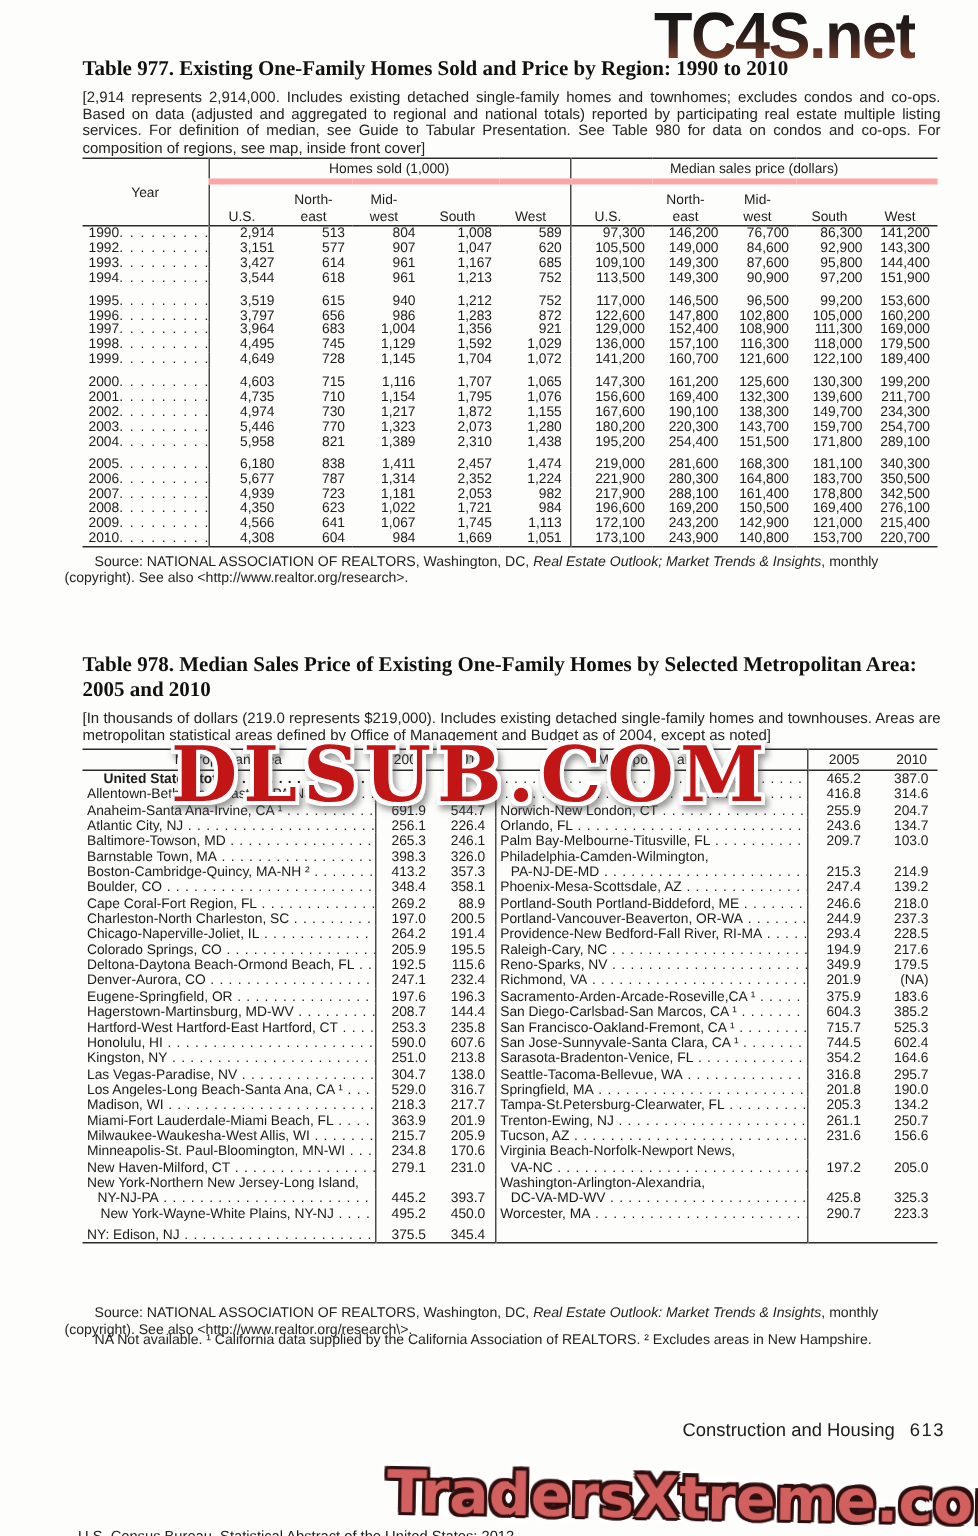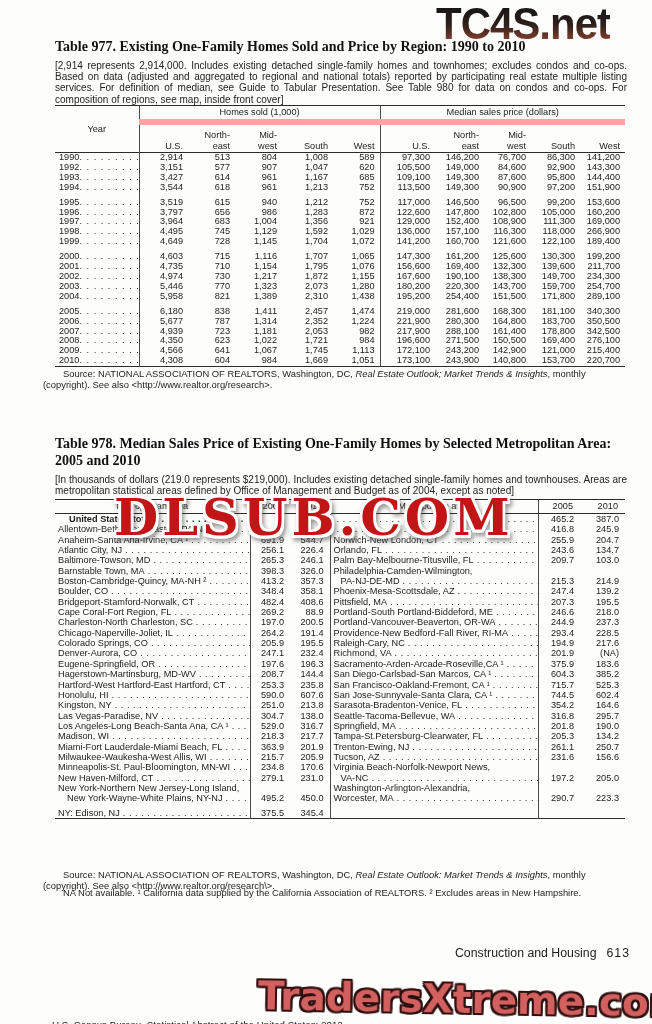--- a/index.html
+++ b/index.html
@@ -35,23 +35,23 @@
   table { border-collapse:collapse; table-layout:fixed; position:absolute; left:55px; width:570px;
           font-size:9.2px; color:#1b1b1b; }
   #t977 { top:105px; }
   #t978 { top:499px; }
   table { border-top:1.6px solid #2a2a2a; border-bottom:1.6px solid #2a2a2a; }
   th, td { padding:0; font-weight:normal; }
   .vr { border-left:1px solid #4a4a4a; }
 
   
   #t977 thead tr.top th { height:13px; line-height:13px; }
-  #t977 th.grp { text-align:center; border-bottom:6px solid #fca5a5; }
+  #t977 th.grp { text-align:center; border-bottom:4px solid #fca5a5; }
   #t977 th.yh  { text-align:center; vertical-align:middle; }
-  #t977 tr.sub th { height:26px; vertical-align:bottom; text-align:right;
+  #t977 tr.sub th { height:26px; vertical-align:bottom; text-align:center;
                     padding-right:5px; padding-bottom:1px; white-space:pre-line; line-height:10.5px; }
   #t977 thead { border-bottom:1.4px solid #2a2a2a; }
   #t977 tbody td { height:9.9px; line-height:9.9px; white-space:nowrap; }
   #t977 td.num { text-align:right; padding-right:5px; }
   #t977 td.ycell { overflow:hidden; padding-left:4px; }
   #t977 td.ycell::after { content:". . . . . . . . . . . . . . . . . . . ."; letter-spacing:1px; }
   #t977 tr.gstart td { padding-top:5px; }
 
   
   #t978 thead th { height:13px; line-height:13px; border-bottom:1.1px solid #2a2a2a; }
@@ -243,21 +243,21 @@
           <td class="ycell">1998</td>
           <td class="num vr">4,495</td>
           <td class="num">745</td>
           <td class="num">1,129</td>
           <td class="num">1,592</td>
           <td class="num">1,029</td>
           <td class="num vr">136,000</td>
           <td class="num">157,100</td>
           <td class="num">116,300</td>
           <td class="num">118,000</td>
-          <td class="num">266,900</td>
+          <td class="num">179,500</td>
         </tr>
         <tr>
           <td class="ycell">1999</td>
           <td class="num vr">4,649</td>
           <td class="num">728</td>
           <td class="num">1,145</td>
           <td class="num">1,704</td>
           <td class="num">1,072</td>
           <td class="num vr">141,200</td>
           <td class="num">160,700</td>
@@ -370,21 +370,21 @@
           <td class="num">342,500</td>
         </tr>
         <tr>
           <td class="ycell">2008</td>
           <td class="num vr">4,350</td>
           <td class="num">623</td>
           <td class="num">1,022</td>
           <td class="num">1,721</td>
           <td class="num">984</td>
           <td class="num vr">196,600</td>
-          <td class="num">271,500</td>
+          <td class="num">169,200</td>
           <td class="num">150,500</td>
           <td class="num">169,400</td>
           <td class="num">276,100</td>
         </tr>
         <tr>
           <td class="ycell">2009</td>
           <td class="num vr">4,566</td>
           <td class="num">641</td>
           <td class="num">1,067</td>
           <td class="num">1,745</td>
@@ -443,21 +443,21 @@
           <td class="nm  vr"></td>
           <td class="num vr">465.2</td>
           <td class="num">387.0</td>
         </tr>
         <tr>
           <td class="nm">Allentown-Bethlehem-Easton, PA-NJ</td>
           <td class="num vr"></td>
           <td class="num"></td>
           <td class="nm  vr"></td>
           <td class="num vr">416.8</td>
-          <td class="num">245.9</td>
+          <td class="num">314.6</td>
         </tr>
         <tr>
           <td class="nm">Anaheim-Santa Ana-Irvine, CA ¹</td>
           <td class="num vr">691.9</td>
           <td class="num">544.7</td>
           <td class="nm  vr">Norwich-New London, CT</td>
           <td class="num vr">255.9</td>
           <td class="num">204.7</td>
         </tr>
         <tr>
@@ -494,28 +494,20 @@
         </tr>
         <tr>
           <td class="nm">Boulder, CO</td>
           <td class="num vr">348.4</td>
           <td class="num">358.1</td>
           <td class="nm  vr">Phoenix-Mesa-Scottsdale, AZ</td>
           <td class="num vr">247.4</td>
           <td class="num">139.2</td>
         </tr>
         <tr>
-          <td class="nm">Bridgeport-Stamford-Norwalk, CT</td>
-          <td class="num vr">482.4</td>
-          <td class="num">408.6</td>
-          <td class="nm  vr">Pittsfield, MA</td>
-          <td class="num vr">207.3</td>
-          <td class="num">195.5</td>
-        </tr>
-        <tr>
           <td class="nm">Cape Coral-Fort Region, FL</td>
           <td class="num vr">269.2</td>
           <td class="num">88.9</td>
           <td class="nm  vr">Portland-South Portland-Biddeford, ME</td>
           <td class="num vr">246.6</td>
           <td class="num">218.0</td>
         </tr>
         <tr>
           <td class="nm">Charleston-North Charleston, SC</td>
           <td class="num vr">197.0</td>
@@ -534,20 +526,28 @@
         </tr>
         <tr>
           <td class="nm">Colorado Springs, CO</td>
           <td class="num vr">205.9</td>
           <td class="num">195.5</td>
           <td class="nm  vr">Raleigh-Cary, NC</td>
           <td class="num vr">194.9</td>
           <td class="num">217.6</td>
         </tr>
         <tr>
+          <td class="nm">Deltona-Daytona Beach-Ormond Beach, FL</td>
+          <td class="num vr">192.5</td>
+          <td class="num">115.6</td>
+          <td class="nm  vr">Reno-Sparks, NV</td>
+          <td class="num vr">349.9</td>
+          <td class="num">179.5</td>
+        </tr>
+        <tr>
           <td class="nm">Denver-Aurora, CO</td>
           <td class="num vr">247.1</td>
           <td class="num">232.4</td>
           <td class="nm  vr">Richmond, VA</td>
           <td class="num vr">201.9</td>
           <td class="num">(NA)</td>
         </tr>
         <tr>
           <td class="nm">Eugene-Springfield, OR</td>
           <td class="num vr">197.6</td>
@@ -644,20 +644,28 @@
           <td class="num vr">197.2</td>
           <td class="num">205.0</td>
         </tr>
         <tr>
           <td class="nm nold">New York-Northern New Jersey-Long Island,</td>
           <td class="num vr"></td>
           <td class="num"></td>
           <td class="nm nold vr">Washington-Arlington-Alexandria,</td>
           <td class="num vr"></td>
           <td class="num"></td>
+        </tr>
+        <tr>
+          <td class="nm i1">NY-NJ-PA</td>
+          <td class="num vr">445.2</td>
+          <td class="num">393.7</td>
+          <td class="nm i1 vr">DC-VA-MD-WV</td>
+          <td class="num vr">425.8</td>
+          <td class="num">325.3</td>
         </tr>
         <tr>
           <td class="nm i2">New York-Wayne-White Plains, NY-NJ</td>
           <td class="num vr">495.2</td>
           <td class="num">450.0</td>
           <td class="nm  vr">Worcester, MA</td>
           <td class="num vr">290.7</td>
           <td class="num">223.3</td>
         </tr>
         <tr class="gaprow">

